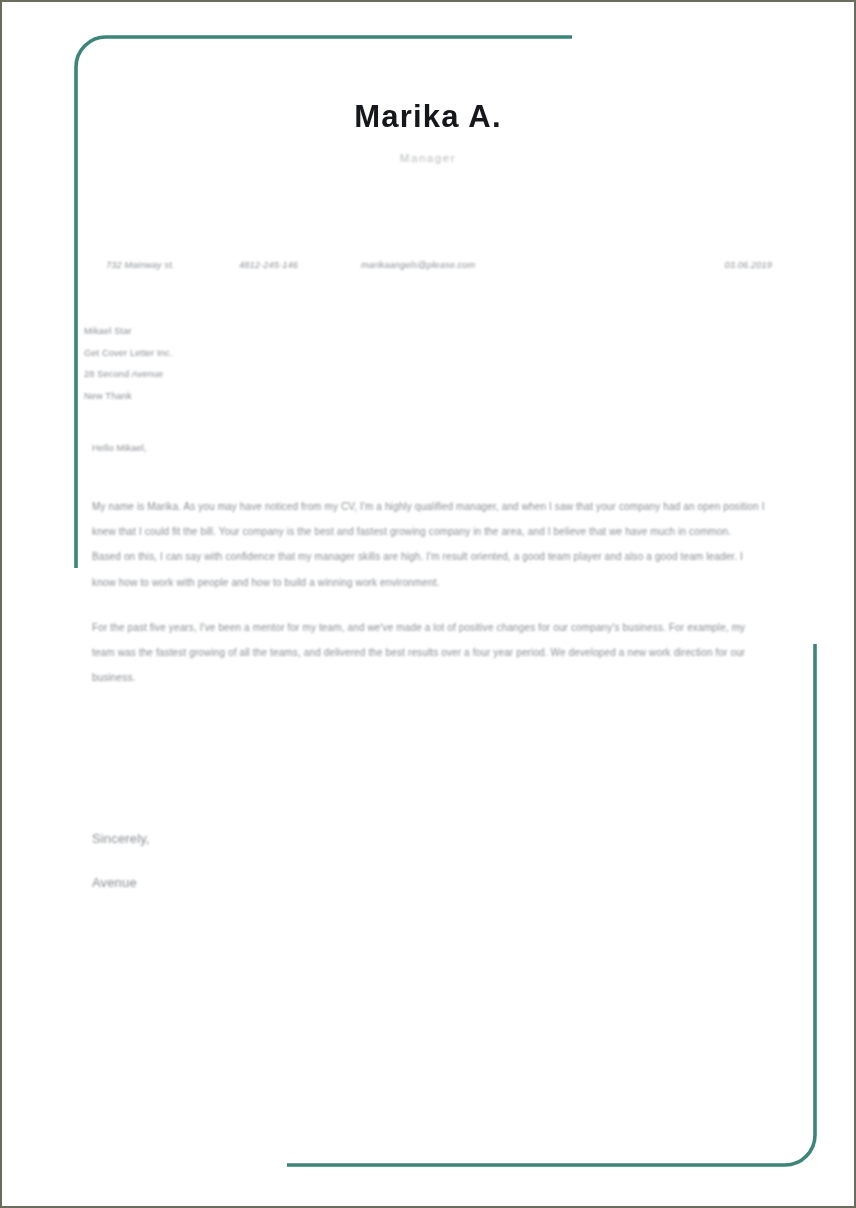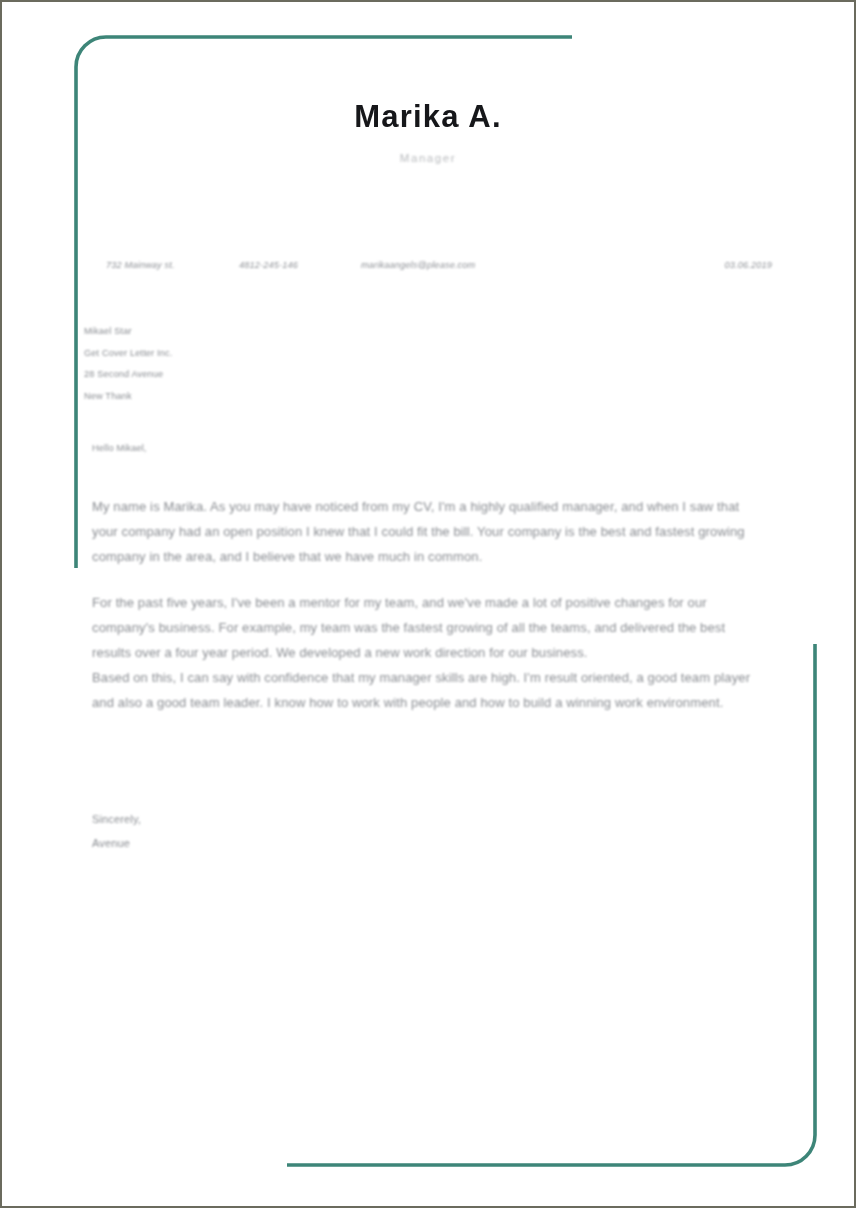--- a/index.html
+++ b/index.html
@@ -106,43 +106,44 @@
   }
 
   
   .body-copy {
     position: absolute;
     left: 90px;
     top: 492px;
     width: 673px;
   }
   .para {
-    font-size: 13px;
+    font-size: 10px;
     color: #8a8d92;
     line-height: 25.2px;
     letter-spacing: 0.13px;
     margin: 0;
     filter: blur(0.85px);
     text-align: left;
   }
   .para.gap   { margin-top: 20px; }
   .para.tight { margin-top: 0px; }
 
   
   .signature {
     position: absolute;
     left: 90px;
     top: 805px;
   }
   .signature .line {
-    font-size: 11px;
+    font-size: 13px;
     color: #8a8d92;
     line-height: 24px;
     letter-spacing: 0.15px;
     filter: blur(0.85px);
+    margin-top: 20px;
   }
 </style>
 </head>
 <body>
 
 <div class="page">
 
   <div class="bracket" style="left:40px; top:30px; width:534px; height:540px;">
     <svg width="534" height="540" viewBox="0 0 534 540" fill="none">
       <path d="M 530 5 L 64 5 A 30 30 0 0 0 34 35 L 34 536" stroke="#3d8578" stroke-width="3.6" fill="none" stroke-linecap="butt"></path>
@@ -171,22 +172,22 @@
     <div class="line">Mikael Star</div>
     <div class="line">Get Cover Letter Inc.</div>
     <div class="line">28 Second Avenue</div>
     <div class="line">New Thank</div>
   </div>
 
   <div class="greeting">Hello Mikael,</div>
 
   <div class="body-copy">
     <p class="para">My name is Marika. As you may have noticed from my CV, I'm a highly qualified manager, and when I saw that your company had an open position I knew that I could fit the bill. Your company is the best and fastest growing company in the area, and I believe that we have much in common.</p>
+    <p class="para tight">Based on this, I can say with confidence that my manager skills are high. I'm result oriented, a good team player and also a good team leader. I know how to work with people and how to build a winning work environment.</p>
     <p class="para gap">For the past five years, I've been a mentor for my team, and we've made a lot of positive changes for our company's business. For example, my team was the fastest growing of all the teams, and delivered the best results over a four year period. We developed a new work direction for our business.</p>
-    <p class="para tight">Based on this, I can say with confidence that my manager skills are high. I'm result oriented, a good team player and also a good team leader. I know how to work with people and how to build a winning work environment.</p>
   </div>
 
   <div class="signature">
     <div class="line">Sincerely,</div>
     <div class="line">Avenue</div>
   </div>
 
 </div>
 
 </body></html>

